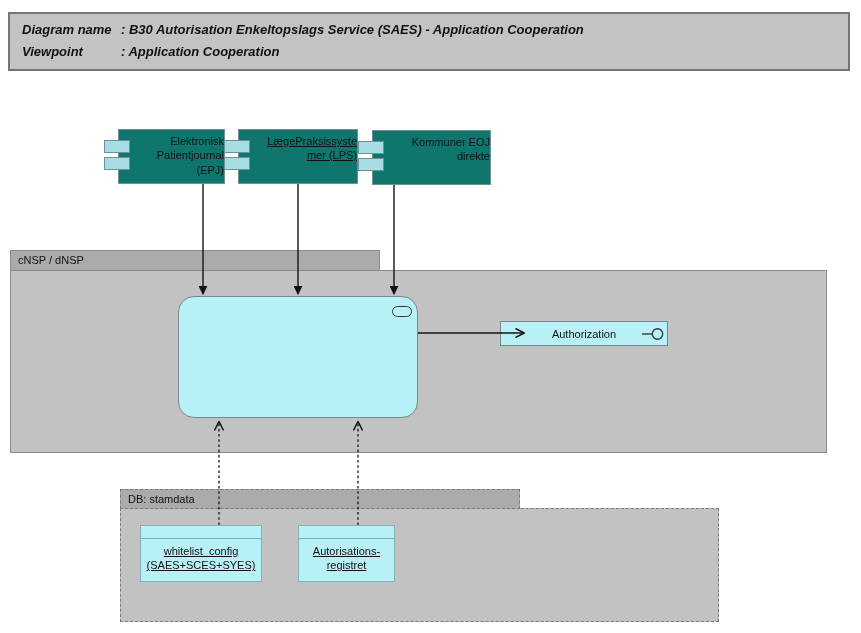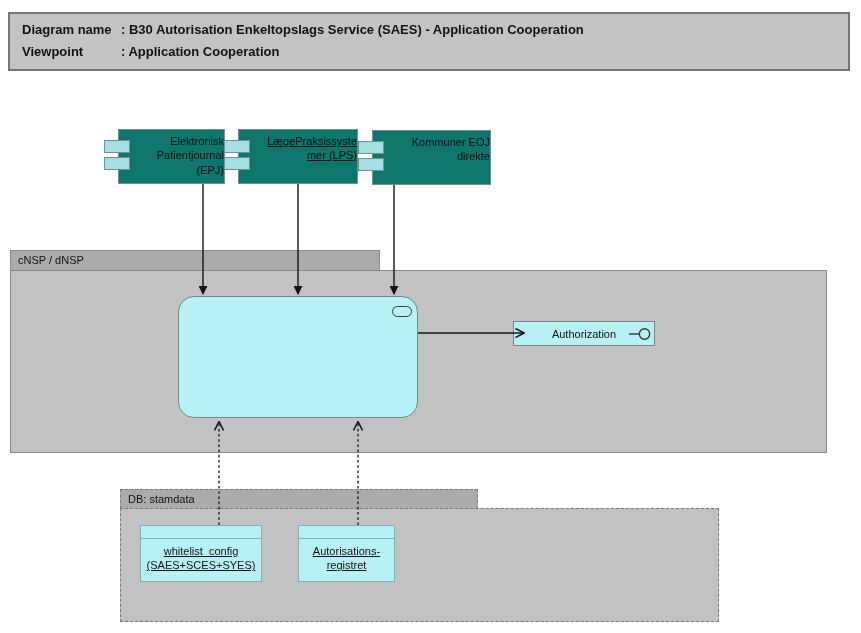--- a/index.html
+++ b/index.html
@@ -4,21 +4,21 @@
 <style>
   html,body{margin:0;padding:0;background:#ffffff;}
   .canvas{
     position:relative;width:861px;height:633px;background:#ffffff;
     font-family:"Liberation Sans",sans-serif;color:#111111;overflow:hidden;
   }
   
   .titlebox{
     position:absolute;left:8px;top:12px;width:842px;height:59px;
     background:#c3c3c3;border:2px solid #757575;box-sizing:border-box;
-    padding:5px 12px 0 12px;font-weight:bold;font-size:13px;line-height:1.72;
+    padding:5px 12px 0 12px;font-weight:bold;font-size:13px;line-height:1.72;font-style:italic;
   }
   .trow{display:flex;}
   .tlabel{width:99px;flex:none;}
   
   .component{
     position:absolute;background:#0f766e;border:1.5px solid #6e9198;
     box-sizing:border-box;text-align:right;font-size:11px;line-height:1.3;
     z-index:3;
   }
   .component .clabel{display:block;padding-top:4px;white-space:pre-line;}
@@ -34,39 +34,39 @@
   
   .group-tab{
     position:absolute;background:#ababab;box-sizing:border-box;
     font-size:11px;padding:3px 0 0 7px;z-index:2;
   }
   #cnsp-tab{left:10px;top:250px;width:370px;height:21px;border:1.5px solid #8a8a8a;}
   #cnsp-body{
     position:absolute;left:10px;top:270px;width:817px;height:183px;
     background:#c2c2c2;border:1.5px solid #8a8a8a;box-sizing:border-box;z-index:1;
   }
-  #db-tab{left:120px;top:489px;width:358px;height:20px;border:1.5px dashed #7a7a7a;}
+  #db-tab{left:120px;top:489px;width:400px;height:20px;border:1.5px dashed #7a7a7a;}
   #db-body{
     position:absolute;left:120px;top:508px;width:599px;height:114px;
     background:#c2c2c2;border:1.5px dashed #7a7a7a;box-sizing:border-box;z-index:1;
   }
   
   #saes{
     position:absolute;left:178px;top:296px;width:240px;height:122px;
     background:#b7f1f5;border:1.5px solid #75888b;border-radius:16px;
     box-sizing:border-box;z-index:3;text-align:center;font-size:11px;line-height:1.3;
   }
   #saes .slabel{display:block;padding:8px 24px 0 18px;white-space:pre-line;}
   .service-icon{
     position:absolute;right:5px;top:9px;width:20px;height:11px;
     border:1.5px solid #33393b;border-radius:7px;box-sizing:border-box;
   }
   
   #auth{
-    position:absolute;left:513px;top:321px;width:142px;height:25px;
+    position:absolute;left:500px;top:321px;width:168px;height:25px;
     background:#b7f1f5;border:1.5px solid #75888b;box-sizing:border-box;
     z-index:3;display:flex;align-items:center;justify-content:center;font-size:11px;
   }
   .iface-icon{position:absolute;right:2px;top:50%;margin-top:-7px;}
   
   .dbtable{
     position:absolute;background:#b7f1f5;border:1px solid #7fb2b8;
     box-sizing:border-box;z-index:3;font-size:11px;text-align:center;line-height:1.3;text-decoration:underline;
   }
   .dbtable .band{height:12px;border-bottom:1px solid #7fb2b8;}

